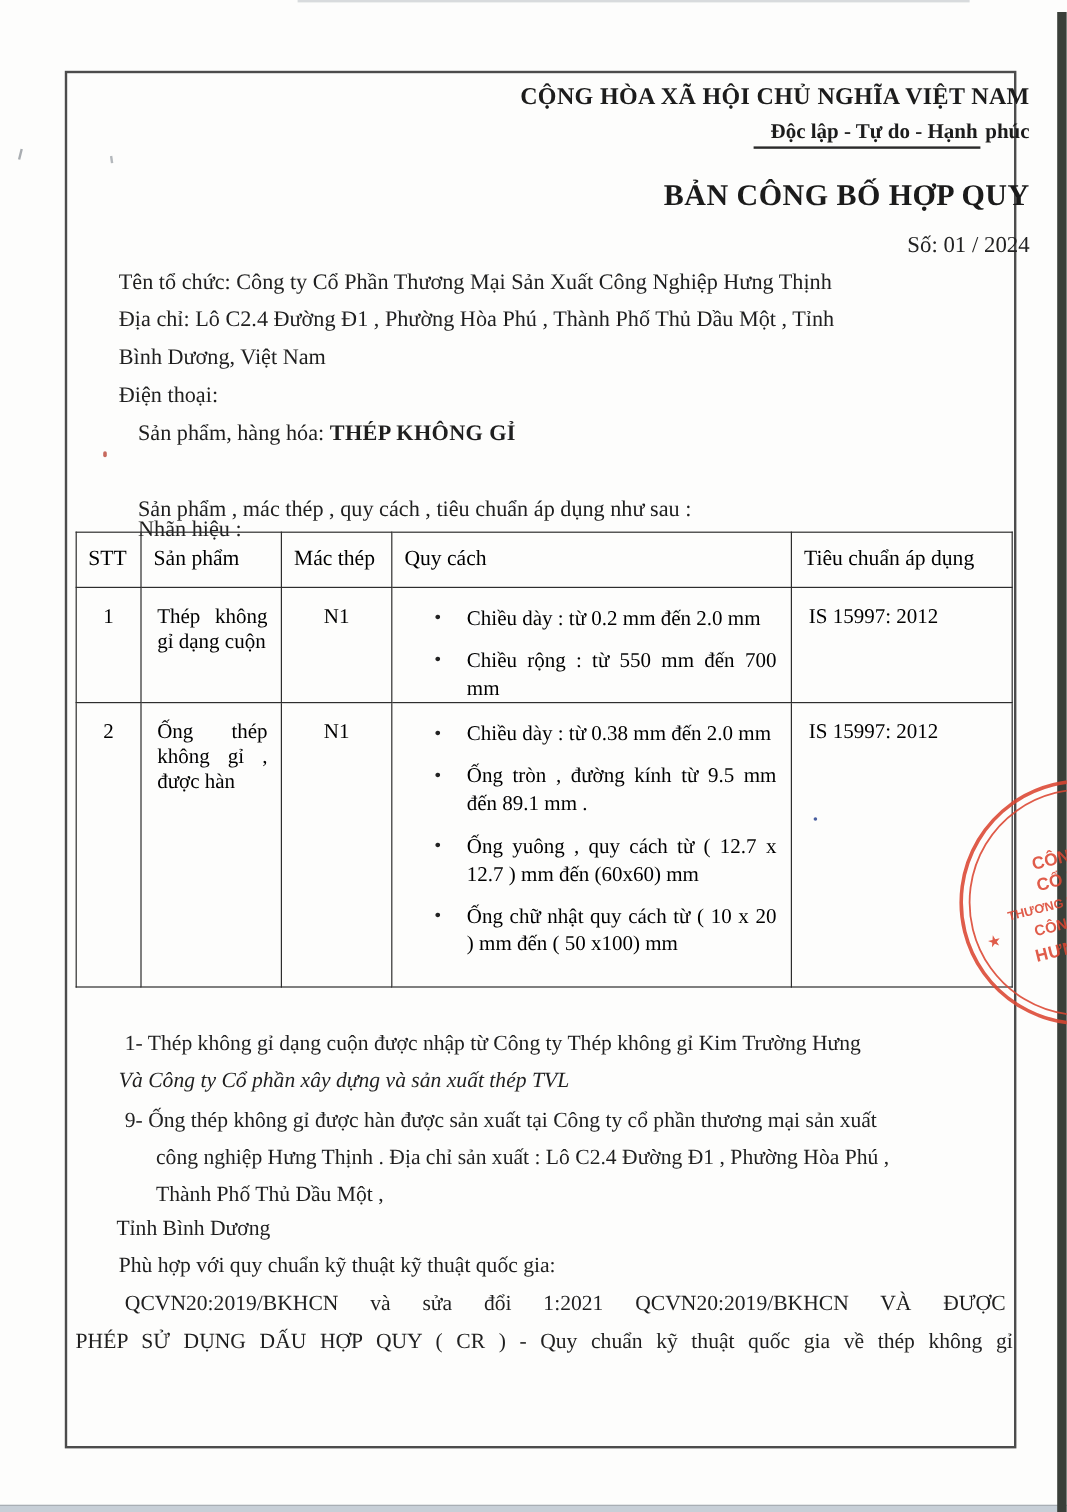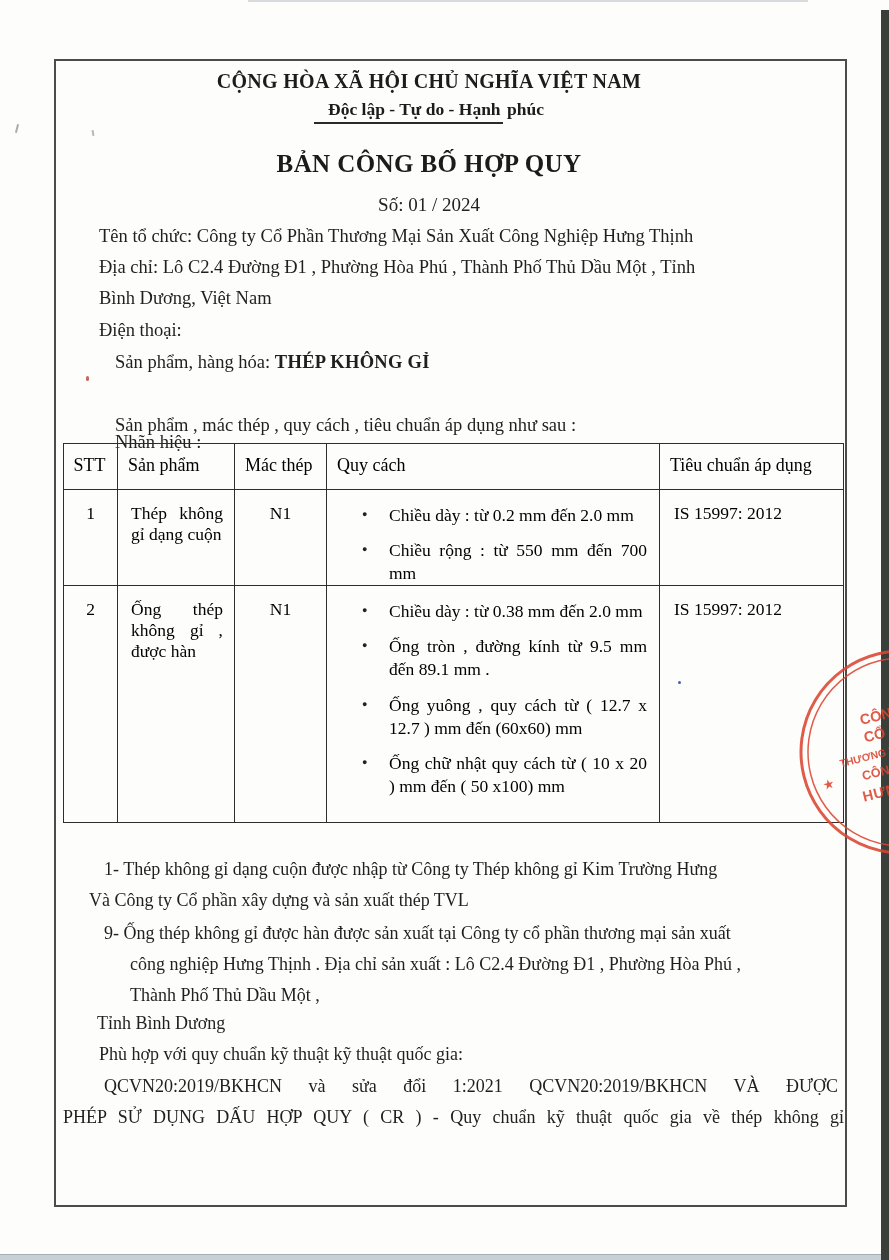--- a/index.html
+++ b/index.html
@@ -5,21 +5,21 @@
   html,body{margin:0;padding:0;}
   body{
     width:889px;height:1260px;position:relative;overflow:hidden;
     background:#fdfdfc;
     font-family:"Liberation Serif","DejaVu Serif",serif;
     color:#222;
   }
   .page{position:absolute;inset:0;width:889px;height:1260px;overflow:hidden;}
   .abs{position:absolute;}
   .line{white-space:nowrap;}
-  .center{left:0;width:858px;text-align:center;}
+  .center{left:0;width:858px;text-align:right;}
 
   
   .top-scan-line{left:248px;top:0;width:560px;height:2px;background:#d8dbdd;}
   .bottom-strip{left:0;top:1254px;width:889px;height:6px;background:#c7cfd7;border-top:1px solid #a8aeb4;}
   .right-strip{left:881px;top:10px;width:8px;height:1250px;background:#3a3f39;}
   .speck1{left:16px;top:124px;width:2px;height:9px;background:#a9adb1;transform:rotate(14deg);}
   .speck2{left:92px;top:130px;width:2px;height:6px;background:#b4b8bc;transform:rotate(-8deg);}
   .speck-red{left:86px;top:376px;width:3px;height:5px;background:#c76a5e;border-radius:2px;}
   .speck-blue{left:678px;top:681px;width:3px;height:3px;background:#4a5fa0;border-radius:2px;}
 
@@ -60,21 +60,21 @@
   td.mark{text-align:center;padding-top:13px;}
   td.std{padding:13px 4px 0 14px;}
   td.specs{padding:14px 12px 0 0;}
   .qitem{position:relative;margin:0 0 12px 62px;text-align:justify;line-height:1.32;}
   .qitem:last-child{margin-bottom:0;}
   .qitem::before{content:"●";position:absolute;left:-27px;top:5px;font-size:9px;color:#222;}
 
   
   .note{font-size:18px;color:#1f1f1f;}
   .n1l1{top:859px;left:104px;}
-  .n1l2{top:890px;left:89px;}
+  .n1l2{top:890px;left:99px;font-style:italic;}
   .n2l1{top:923px;left:104px;}
   .n2l2{top:954px;left:130px;}
   .n2l3{top:985px;left:130px;}
   .province{top:1013px;left:97px;font-family:Liberation Serif, serif;}
   .conform{top:1044px;left:99px;}
   .qcvn1{top:1076px;left:104px;width:734px;text-align:justify;text-align-last:justify;white-space:normal;}
   .qcvn2{top:1107px;left:63px;width:781px;text-align:justify;text-align-last:justify;white-space:normal;}
 
   
   svg.stamp{position:absolute;left:790px;top:640px;width:224px;height:224px;z-index:5;opacity:.88;}

